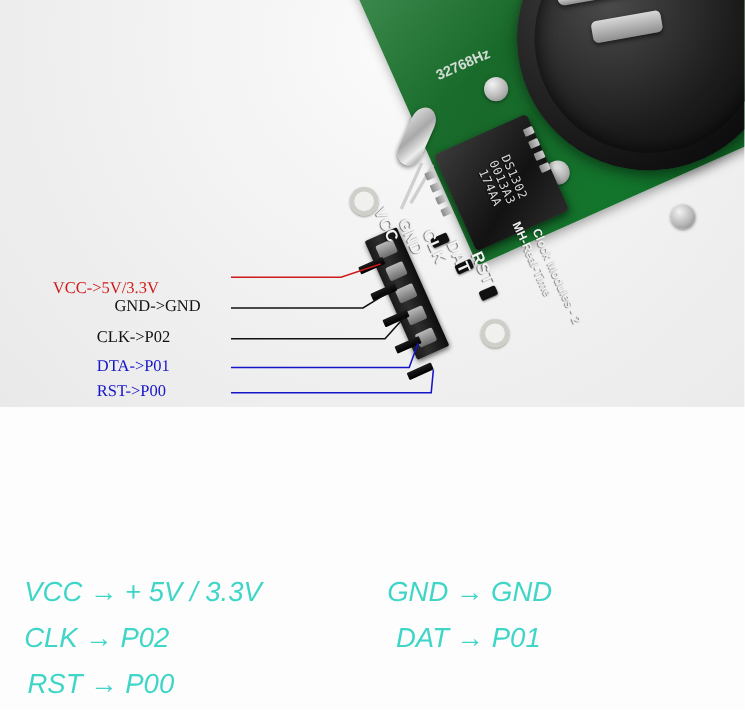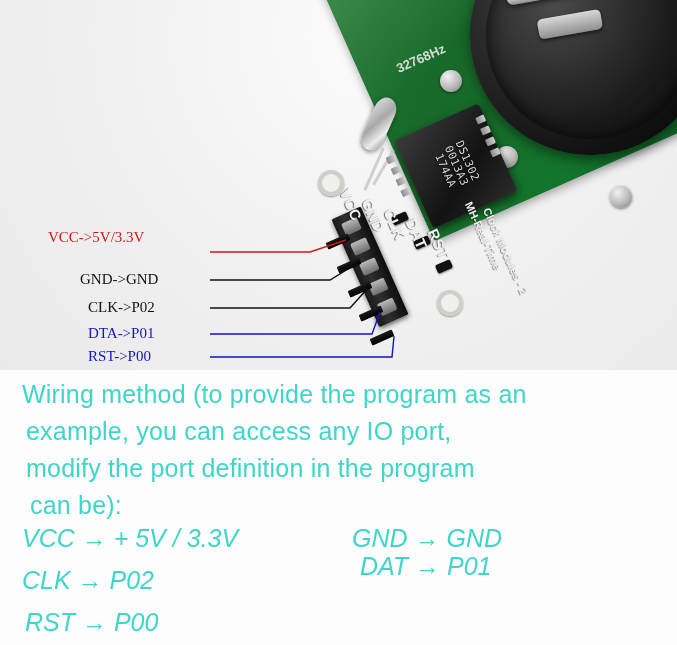--- a/index.html
+++ b/index.html
@@ -251,37 +251,31 @@
     <div class="silk-freq" style="left:394px;top:62px;transform:rotate(-24deg);transform-origin:0 0;">32768Hz</div>
 
     <svg class="leaders">
       <polyline points="210,252 310,252 346,240" fill="none" stroke="#d01a1a" stroke-width="1.4"></polyline>
       <polyline points="210,280 330,280 356,264" fill="none" stroke="#111111" stroke-width="1.4"></polyline>
       <polyline points="210,308 350,308 368,288" fill="none" stroke="#111111" stroke-width="1.4"></polyline>
       <polyline points="210,334 372,334 380,312" fill="none" stroke="#1414c8" stroke-width="1.4"></polyline>
       <polyline points="210,357 392,357 394,336" fill="none" stroke="#1414c8" stroke-width="1.4"></polyline>
     </svg>
 
-    <div class="callout" style="left:48px;top:229px;color:#d01a1a;">VCC-&gt;5V/3.3V</div>
-    <div class="callout" style="left:80px;top:271px;color:#111111;">GND-&gt;GND</div>
+    <div class="callout" style="left:48px;top:254px;color:#d01a1a;">VCC-&gt;5V/3.3V</div>
+    <div class="callout" style="left:104px;top:271px;color:#111111;">GND-&gt;GND</div>
     <div class="callout" style="left:88px;top:299px;color:#111111;">CLK-&gt;P02</div>
     <div class="callout" style="left:88px;top:325px;color:#1414c8;">DTA-&gt;P01</div>
     <div class="callout" style="left:88px;top:348px;color:#1414c8;">RST-&gt;P00</div>
   </div>
 
-  <div class="caption">
-    <div>Wiring method (to provide the program as an</div>
-    <div class="l2">example, you can access any IO port,</div>
-    <div class="l2">modify the port definition in the program</div>
-    <div class="l4">can be):</div>
-  </div>
 
   <div class="pins-grid">
     <div class="pin-line" style="left:0px;top:0px;">VCC → + 5V / 3.3V</div>
     <div class="pin-line" style="left:330px;top:0px;">GND → GND</div>
 
     <div class="pin-line" style="left:0px;top:42px;">CLK → P02</div>
-    <div class="pin-line" style="left:338px;top:28px;text-align:center;">DAT → P01</div>
+    <div class="pin-line" style="left:338px;top:42px;text-align:center;">DAT → P01</div>
 
     <div class="pin-line" style="left:3px;top:84px;">RST → P00</div>
   </div>
 
 </div>
 
 </body></html>

